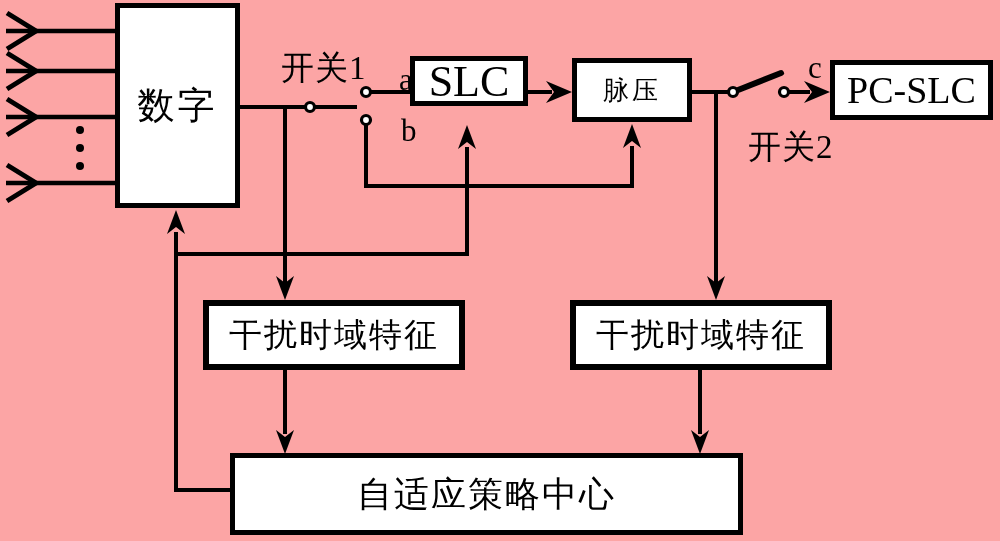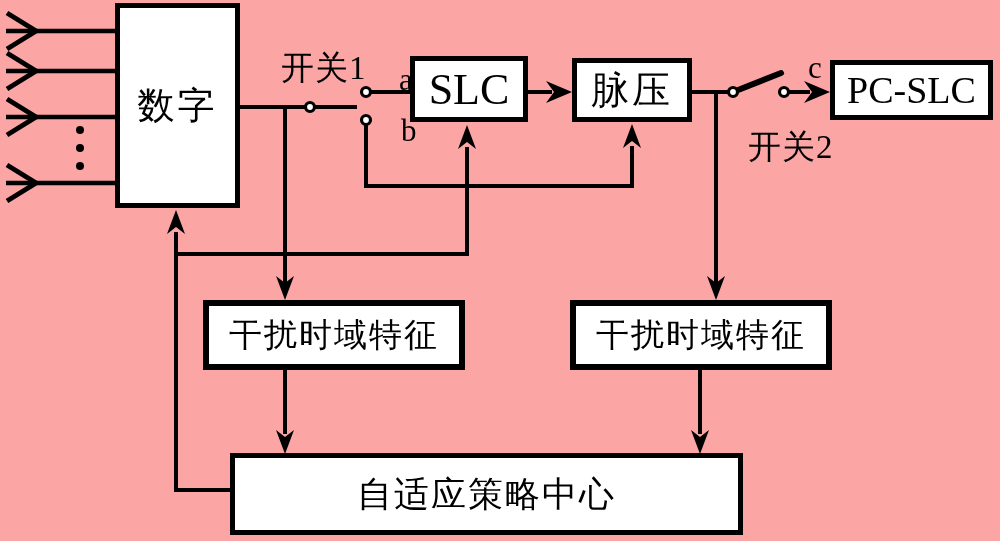--- a/index.html
+++ b/index.html
@@ -36,21 +36,21 @@
   }
   .box.thick { border-width: 6px; }
   .dbf-text {
     font-size: 37px;
     line-height: 45px;
     letter-spacing: 3px;
     display: flex;
     flex-direction: column;
   }
   .slc-text   { font-size: 44px; }
-  .pulse-text { font-size: 38px; letter-spacing: 3px; text-align: right; }
+  .pulse-text { font-size: 26px; letter-spacing: 3px; text-align: right; }
   .pcslc-text { font-size: 38px; }
   .feat-text  { font-size: 33px; letter-spacing: 2px; }
   .center-text{ font-size: 35px; letter-spacing: 2px; }
   .float-label {
     position: absolute;
     color: #000000;
     white-space: nowrap;
     margin-left: 24px;
   }
   .switch-label { font-size: 33px; letter-spacing: 1px; }
@@ -123,21 +123,21 @@
       <circle cx="784" cy="92" r="4.5"></circle>
     </g>
   </svg>
 
   <div class="box" style="left:115px; top:3px; width:125px; height:205px;">
     <div class="dbf-text">
       <span>数字</span>
     </div>
   </div>
 
-  <div class="box" style="left:410px; top:56px; width:118px; height:66px;">
+  <div class="box" style="left:410px; top:56px; width:118px; height:50px;">
     <span class="slc-text">SLC</span>
   </div>
 
   <div class="box" style="left:572px; top:58px; width:120px; height:64px;">
     <span class="pulse-text">脉压</span>
   </div>
 
   <div class="box" style="left:830px; top:60px; width:163px; height:60px;">
     <span class="pcslc-text">PC-SLC</span>
   </div>

